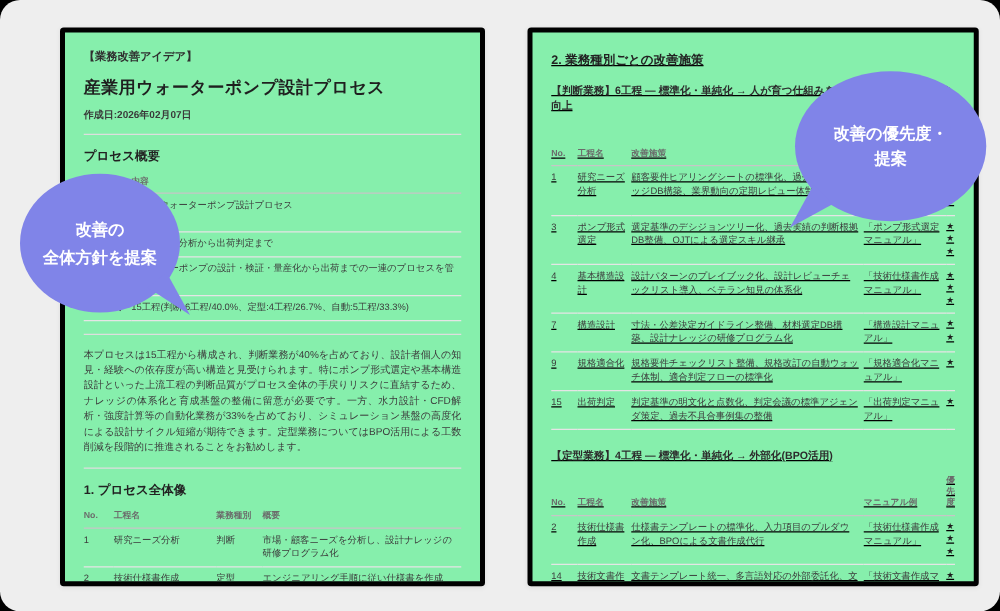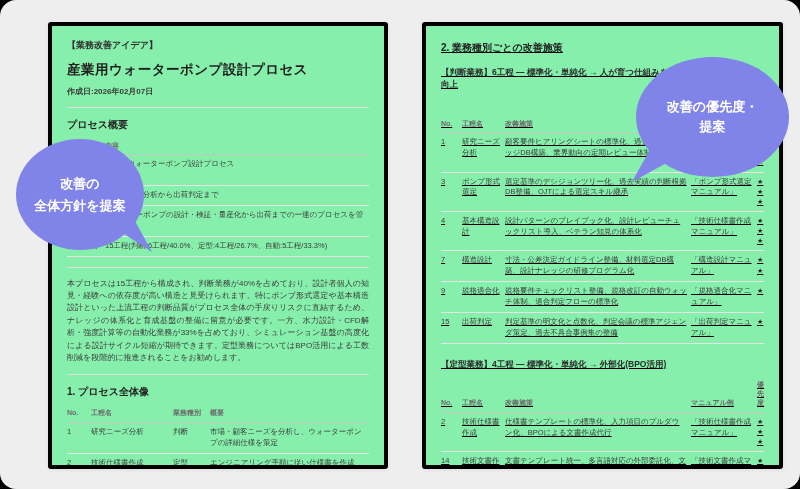--- a/index.html
+++ b/index.html
@@ -107,21 +107,21 @@
             <th class="c1">工程名</th>
             <th class="c2">業務種別</th>
             <th class="c3">概要</th>
           </tr>
         </thead>
         <tbody>
           <tr>
             <td class="c0">1</td>
             <td class="c1">研究ニーズ分析</td>
             <td class="c2">判断</td>
-            <td class="c3">市場・顧客ニーズを分析し、ウォーターポンプの詳細仕様を策定</td>
+            <td class="c3">市場・顧客ニーズを分析し、設計ナレッジの研修プログラム化</td>
           </tr>
           <tr>
             <td class="c0">2</td>
             <td class="c1">技術仕様書作成</td>
             <td class="c2">定型</td>
             <td class="c3">エンジニアリング手順に従い仕様書を作成</td>
           </tr>
         </tbody>
       </table>
   </div>

